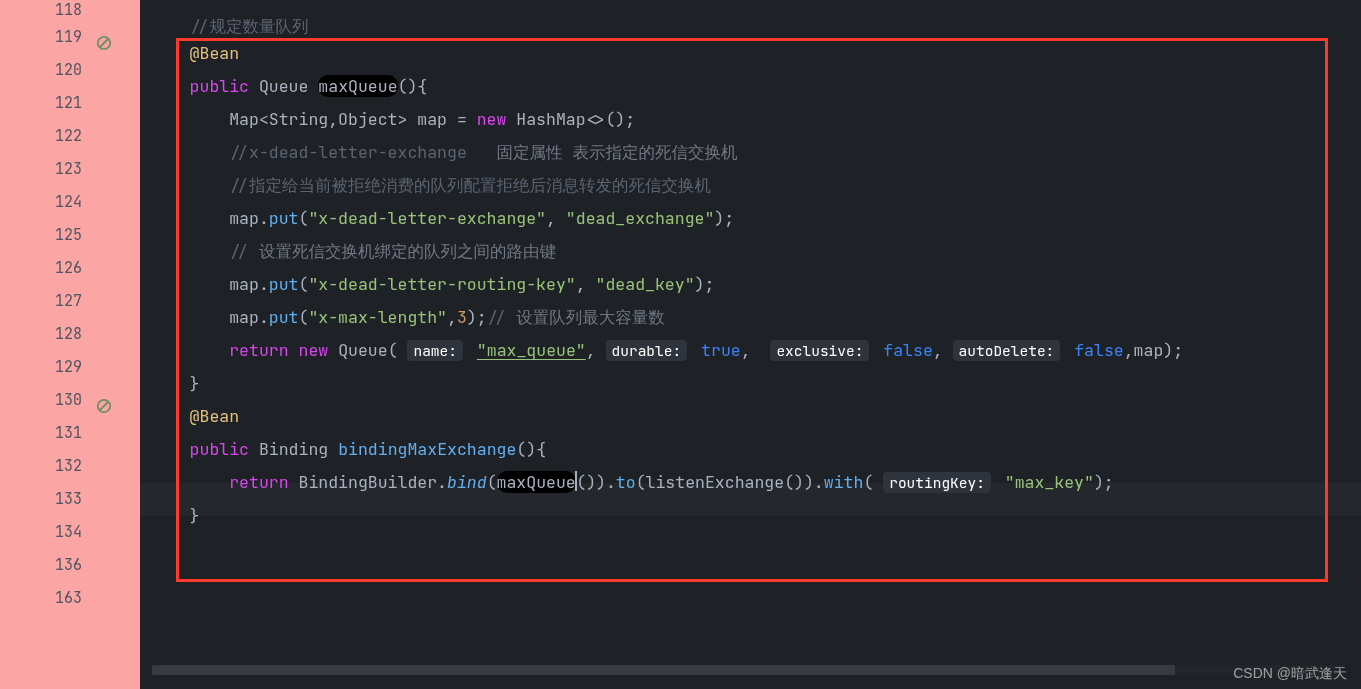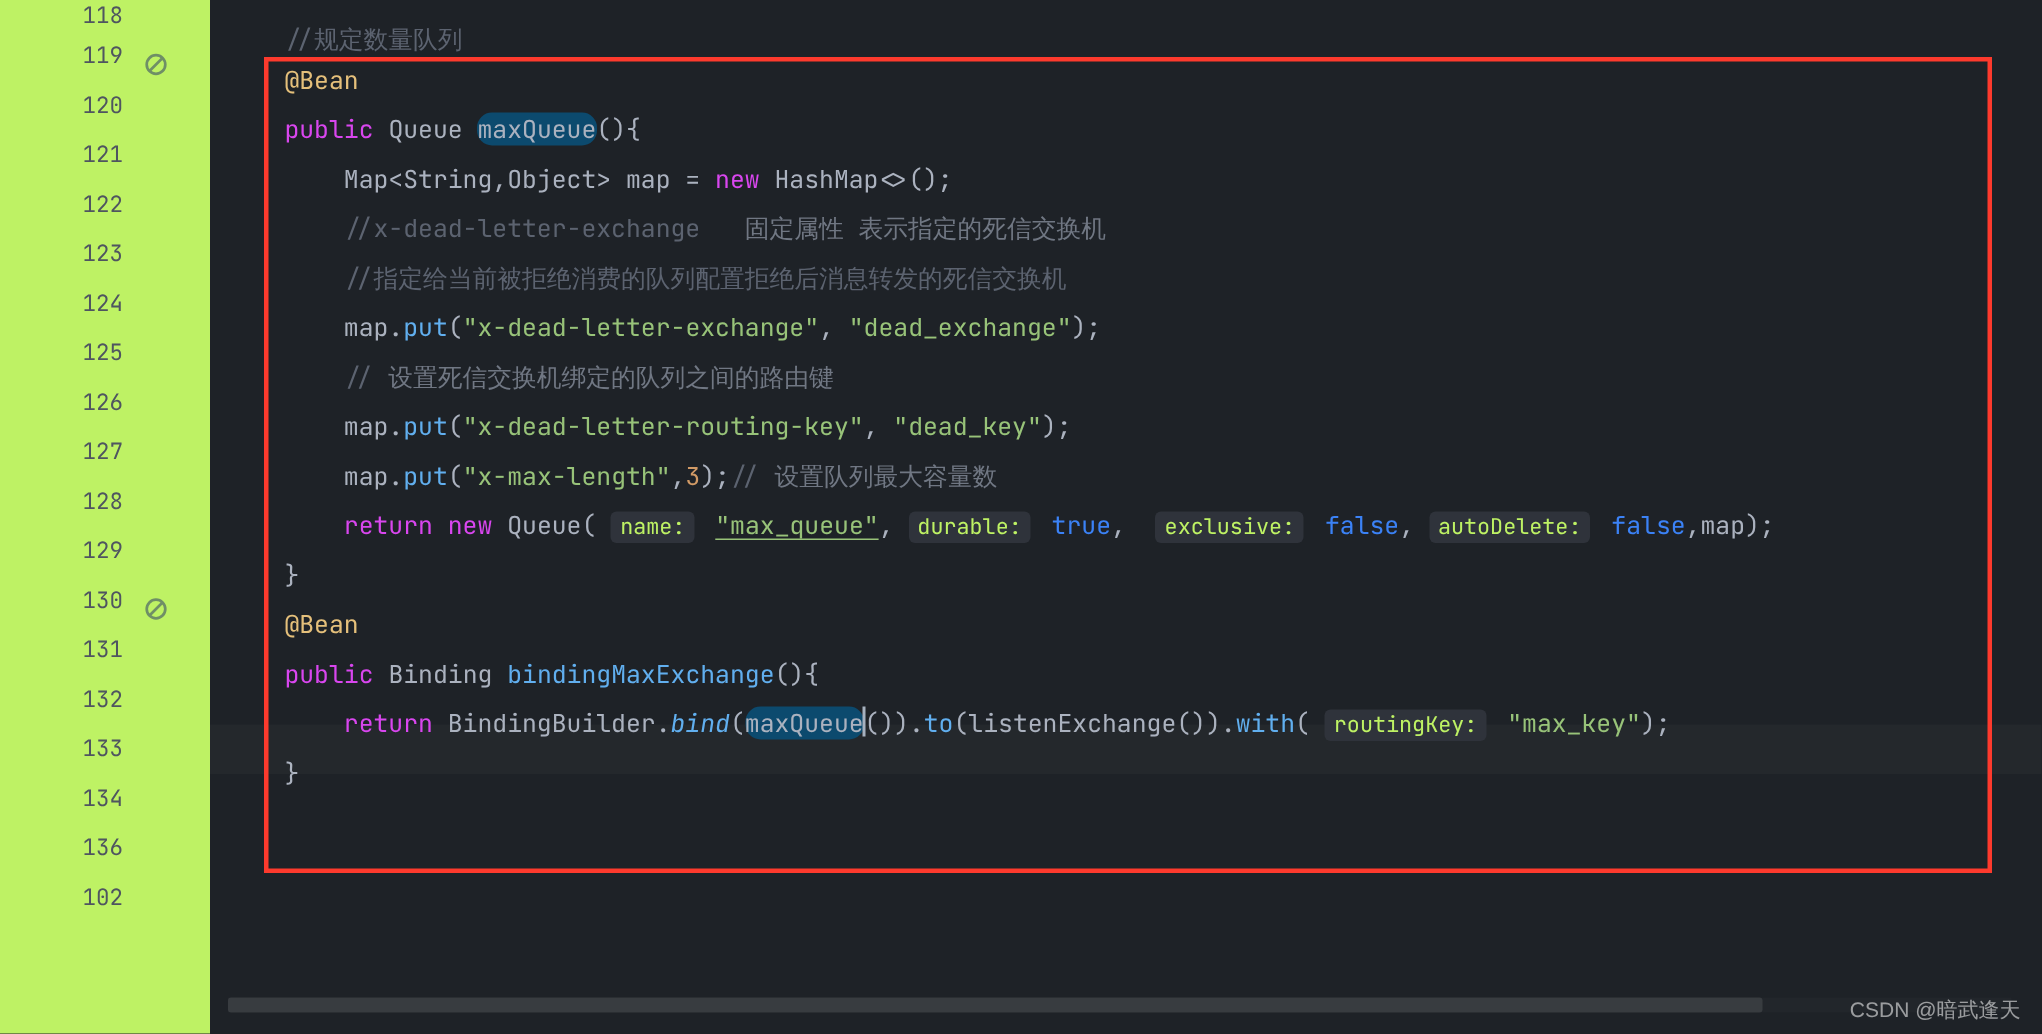--- a/index.html
+++ b/index.html
@@ -14,21 +14,21 @@
     position: relative;
   }
   .editor {
     display: flex;
     width: 100%;
     height: 100%;
     position: relative;
   }
   .gutter {
     width: 140px;
-    background: #bef264;
+    background: #fca5a5;
     padding-right: 18px;
     flex-shrink: 0;
     position: relative;
   }
   .ln {
     height: 33px;
     color: #4f5560;
     text-align: right;
     line-height: 33px;
     font-size: 15px;
@@ -78,28 +78,28 @@
   .typename { color: #abb2bf; }
   .method { color: #61afef; }
   .method-italic { color: #61afef; font-style: italic; }
   .str { color: #98c379; }
   .num { color: #d19a66; }
   .bool { color: #3b82f6; margin-top: 23px; }
   .comment { color: #5c6370; font-style: normal; }
   .anno { color: #e5c07b; }
   .hint {
     background: #2f333b;
-    color: #bef264;
+    color: #ffffff;
     padding: 1px 6px;
     border-radius: 4px;
     font-size: 14.5px;
     margin-right: 4px;
   }
   .str-under { text-decoration: underline; text-decoration-thickness: 1px; text-underline-offset: 3px; color:#98c379;}
-  .sel-token { background: #0c4a6e; color:#abb2bf;border-radius:10px; }
+  .sel-token { background: #000000; color:#abb2bf;border-radius:10px; }
   .cursor {
     display: inline-block;
     width: 1.5px;
     height: 20px;
     background: #a6b1bf;
     vertical-align: -3px;
     margin: 0 -0.5px;
   }
   .watermark {
     position: absolute;
@@ -159,21 +159,21 @@
             <circle cx="8" cy="8" r="6.2" fill="none" stroke="#6f8f66" stroke-width="1.8"></circle>
             <line x1="4" y1="12" x2="12" y2="4" stroke="#6f8f66" stroke-width="1.8"></line>
           </svg>
       </span>
     </div>
     <div class="ln">131</div>
     <div class="ln">132</div>
     <div class="ln">133</div>
     <div class="ln">134</div>
     <div class="ln">136</div>
-    <div class="ln">102</div>
+    <div class="ln">163</div>
   </div>
 
   <div class="code-area">
     <div class="line-highlight" style="top:483px;"></div>
 
     <div class="line first">    <span class="comment">//规定数量队列</span></div>
 
     <div class="line">    <span class="anno">@Bean</span></div>
 
     <div class="line">    <span class="kw">public</span> <span class="typename">Queue</span> <span class="method sel-token">maxQueue</span><span>(){</span></div>

